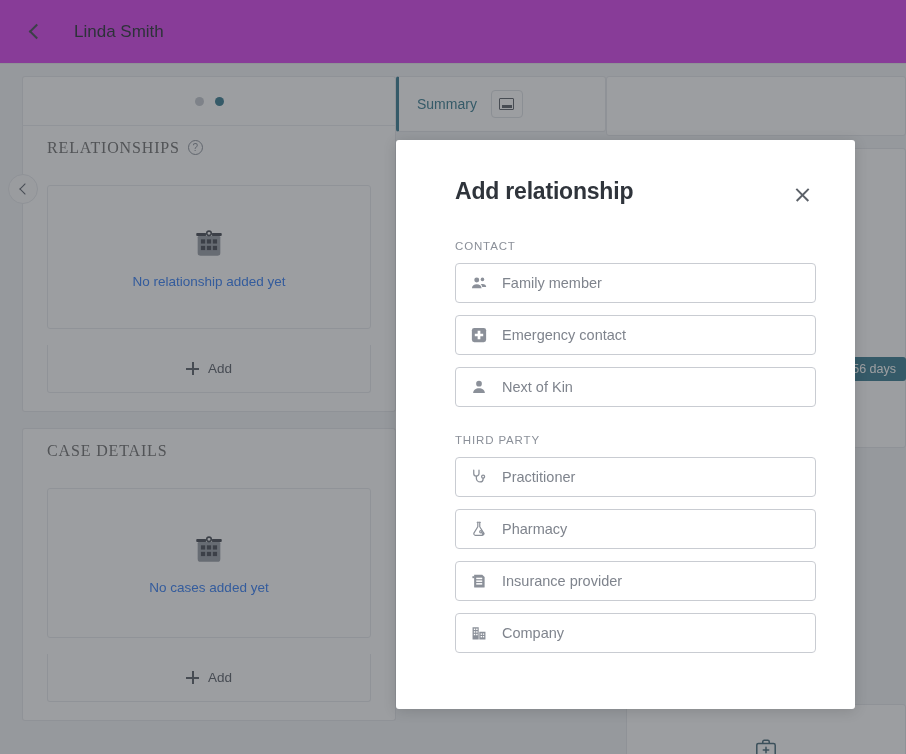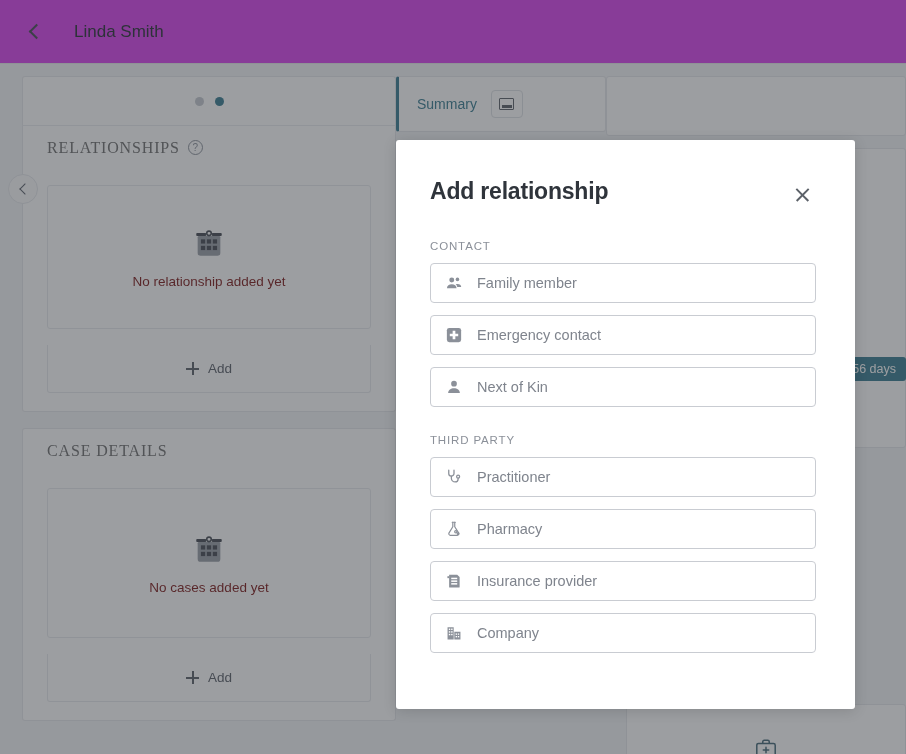--- a/index.html
+++ b/index.html
@@ -95,21 +95,21 @@
   }
   .empty-box {
     border: 1px solid #e9ebee;
     border-radius: 3px;
     height: 144px;
     display: flex; flex-direction: column;
     align-items: center; justify-content: center;
     gap: 14px;
   }
   .empty-box.tall { height: 150px; }
-  .empty-text { font-size: 13.5px; color: #7f1d1d; }
+  .empty-text { font-size: 13.5px; color: #3b82f6; }
 
   .add-row {
     border: 1px solid #e9ebee;
     border-top: none;
     border-radius: 0 0 3px 3px;
     height: 48px;
     margin: 0 24px 0 24px;
     display: flex; align-items: center; justify-content: center;
     gap: 9px;
     background: #fff;
@@ -197,21 +197,21 @@
     position: absolute;
     left: 396px; top: 140px;
     width: 459px; height: 569px;
     background: #ffffff;
     border-radius: 3px;
     z-index: 60;
     overflow: hidden;
     box-shadow: 0 2px 14px rgba(0,0,0,0.14);
   }
   .modal-inner {
-    padding: 38px 39px 0 34px;
+    padding: 38px 39px 0 59px;
     height: 100%;
     overflow: hidden;
   }
   .modal-head {
     display: flex; align-items: flex-start; justify-content: space-between;
   }
   .modal-title {
     font-size: 23px; color: #2f343b; font-weight: 700;
     letter-spacing: -0.2px;
   }

